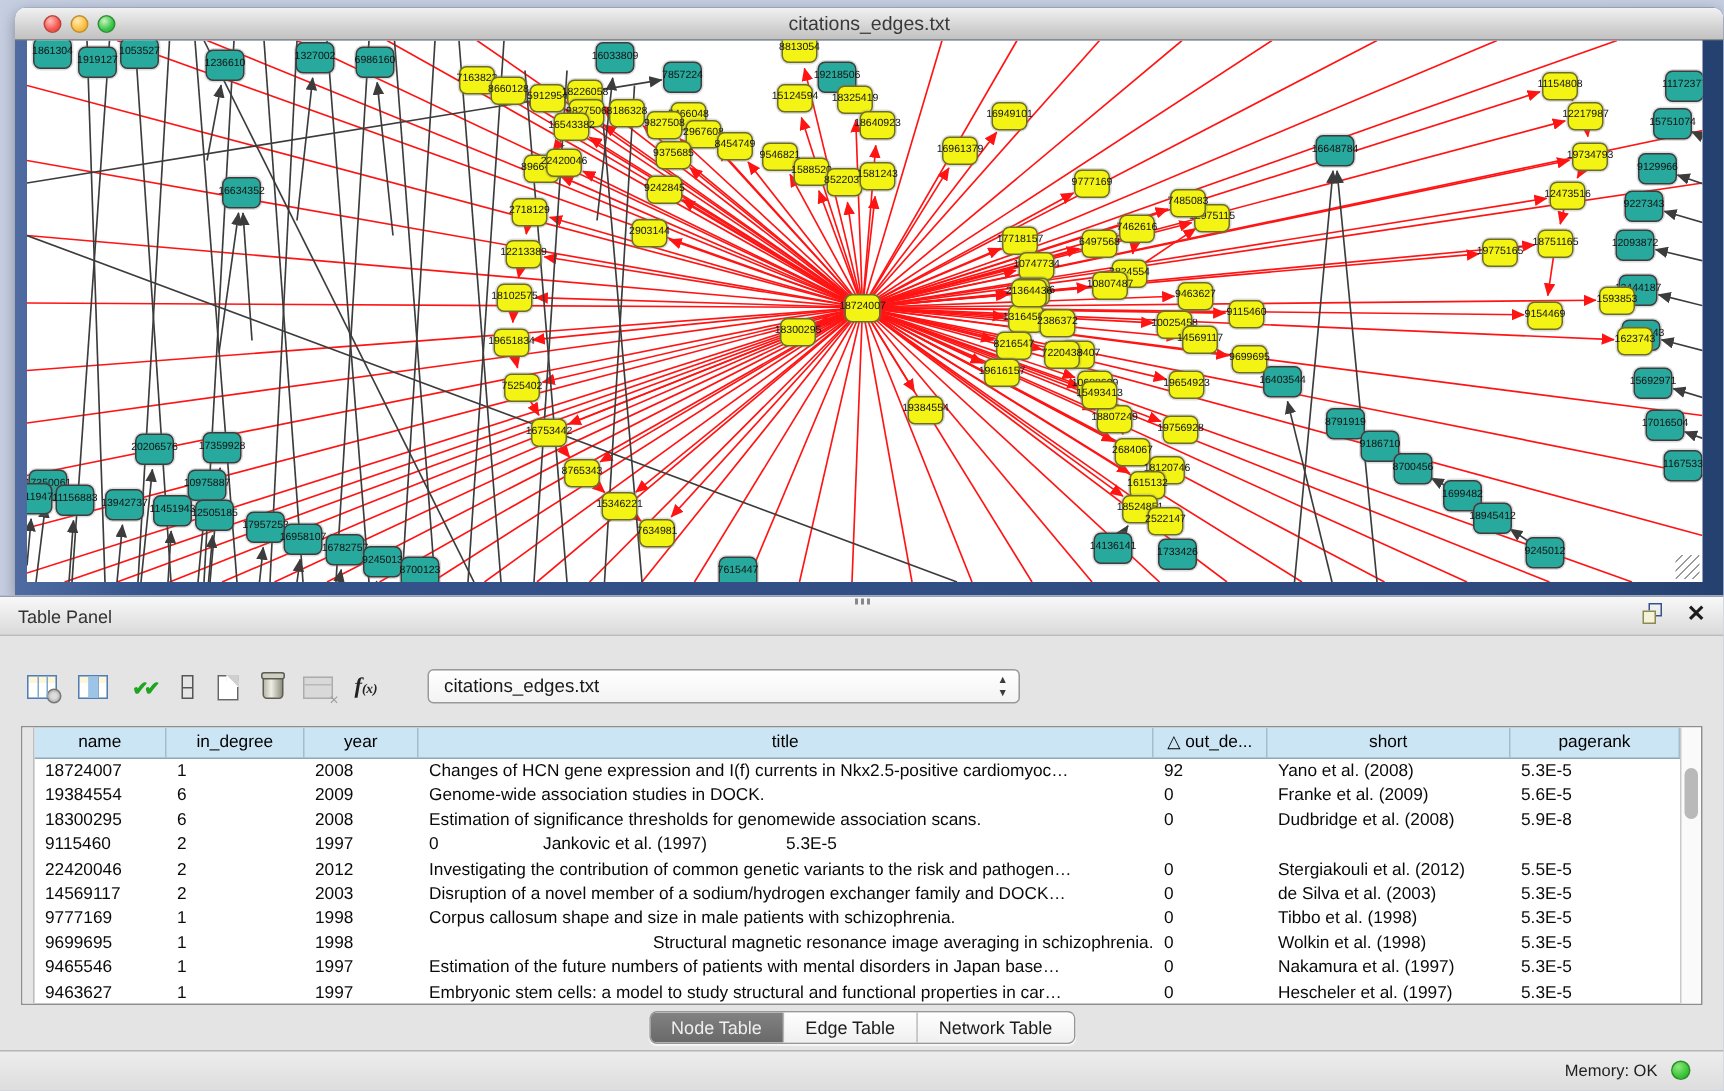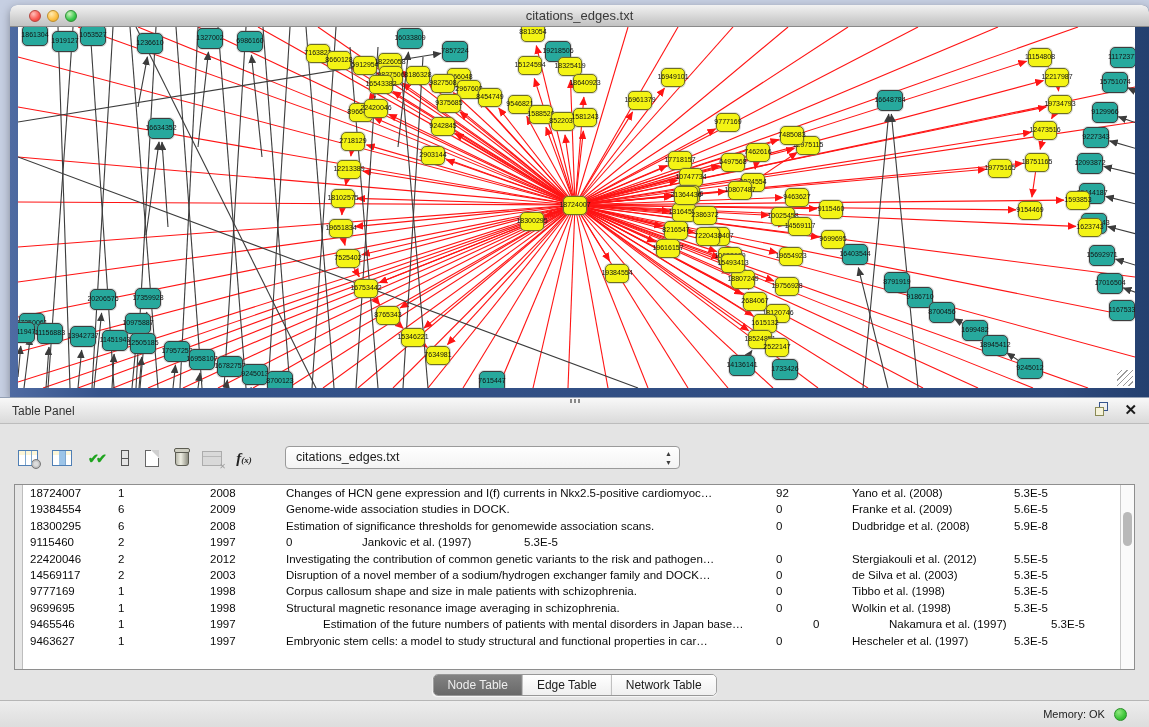--- a/index.html
+++ b/index.html
@@ -748,20 +748,29 @@
         </span>
       <div class="combo">
         <span>citations_edges.txt</span>
         <span class="arr">▲<br>▼</span>
       </div>
     </div>
 
     <div class="twrap">
       <div class="gutter"></div>
       <div class="tmain">
+        <div class="thead">
+            <div class="th" style="width: 88px;">name</div>
+            <div class="th" style="width: 92px;">in_degree</div>
+            <div class="th" style="width: 76px;">year</div>
+            <div class="th" style="width: 490px;">title</div>
+            <div class="th" style="width: 76px;">△ out_de...</div>
+            <div class="th" style="width: 162px;">short</div>
+            <div class="th" style="width: 113px;">pagerank</div>
+          </div>
         <div class="tbody">
             <div class="tr">
               <div class="td" style="width: 88px;">18724007</div>
               <div class="td" style="width: 92px;">1</div>
               <div class="td" style="width: 76px;">2008</div>
               <div class="td" style="width: 490px;">Changes of HCN gene expression and I(f) currents in Nkx2.5-positive cardiomyoc…</div>
               <div class="td" style="width: 76px;">92</div>
               <div class="td" style="width: 162px;">Yano et al. (2008)</div>
               <div class="td" style="width: 113px;">5.3E-5</div>
             </div>
@@ -815,30 +824,30 @@
               <div class="td" style="width: 76px;">1998</div>
               <div class="td" style="width: 490px;">Corpus callosum shape and size in male patients with schizophrenia.</div>
               <div class="td" style="width: 76px;">0</div>
               <div class="td" style="width: 162px;">Tibbo et al. (1998)</div>
               <div class="td" style="width: 113px;">5.3E-5</div>
             </div>
             <div class="tr">
               <div class="td" style="width: 88px;">9699695</div>
               <div class="td" style="width: 92px;">1</div>
               <div class="td" style="width: 76px;">1998</div>
-              <div class="td" style="width: 490px;">Structural magnetic resonance image averaging in schizophrenia.</div>
+              <div class="td" style="width: 490px; text-align: right;">Structural magnetic resonance image averaging in schizophrenia.</div>
               <div class="td" style="width: 76px;">0</div>
               <div class="td" style="width: 162px;">Wolkin et al. (1998)</div>
               <div class="td" style="width: 113px;">5.3E-5</div>
             </div>
             <div class="tr">
               <div class="td" style="width: 88px;">9465546</div>
               <div class="td" style="width: 92px;">1</div>
               <div class="td" style="width: 76px;">1997</div>
-              <div class="td" style="width: 490px; margin-left: 37px;">Estimation of the future numbers of patients with mental disorders in Japan base…</div>
+              <div class="td" style="width: 490px;">Estimation of the future numbers of patients with mental disorders in Japan base…</div>
               <div class="td" style="width: 76px;">0</div>
               <div class="td" style="width: 162px;">Nakamura et al. (1997)</div>
               <div class="td" style="width: 113px;">5.3E-5</div>
             </div>
             <div class="tr">
               <div class="td" style="width: 88px;">9463627</div>
               <div class="td" style="width: 92px;">1</div>
               <div class="td" style="width: 76px;">1997</div>
               <div class="td" style="width: 490px;">Embryonic stem cells: a model to study structural and functional properties in car…</div>
               <div class="td" style="width: 76px;">0</div>

